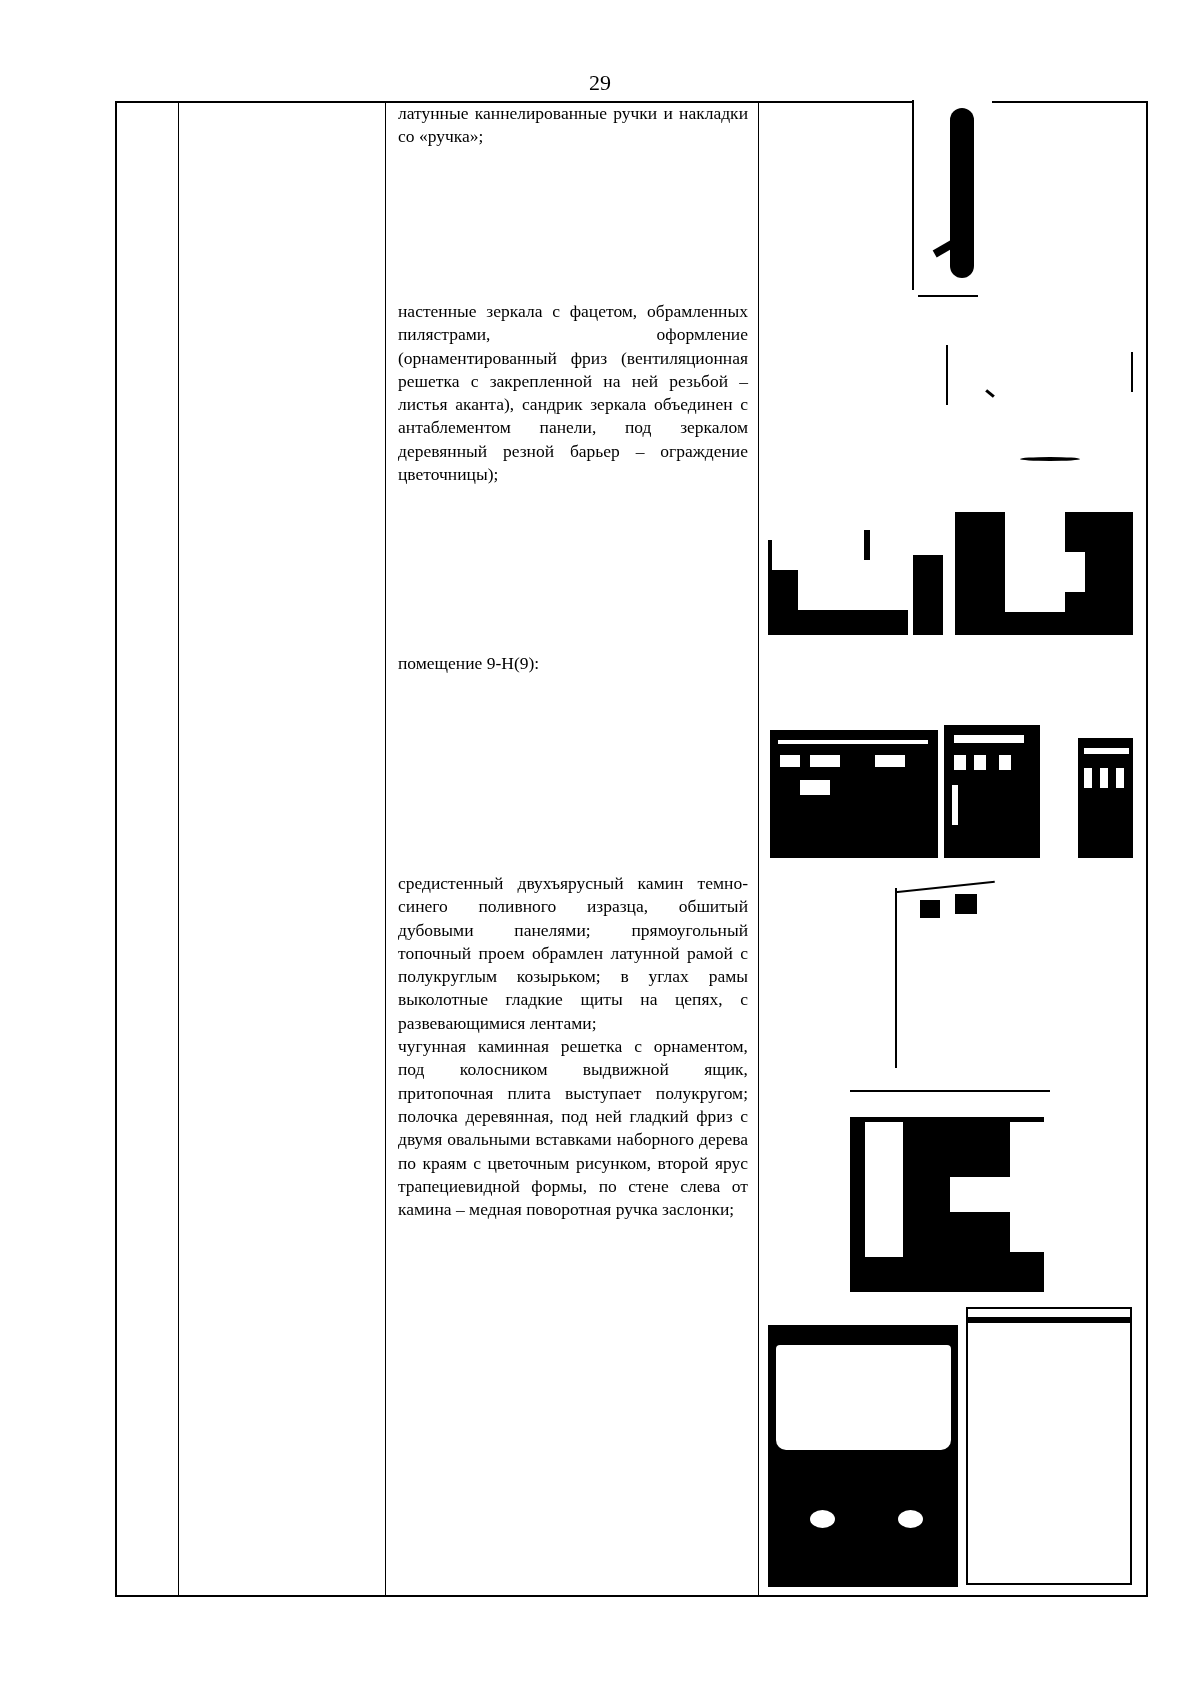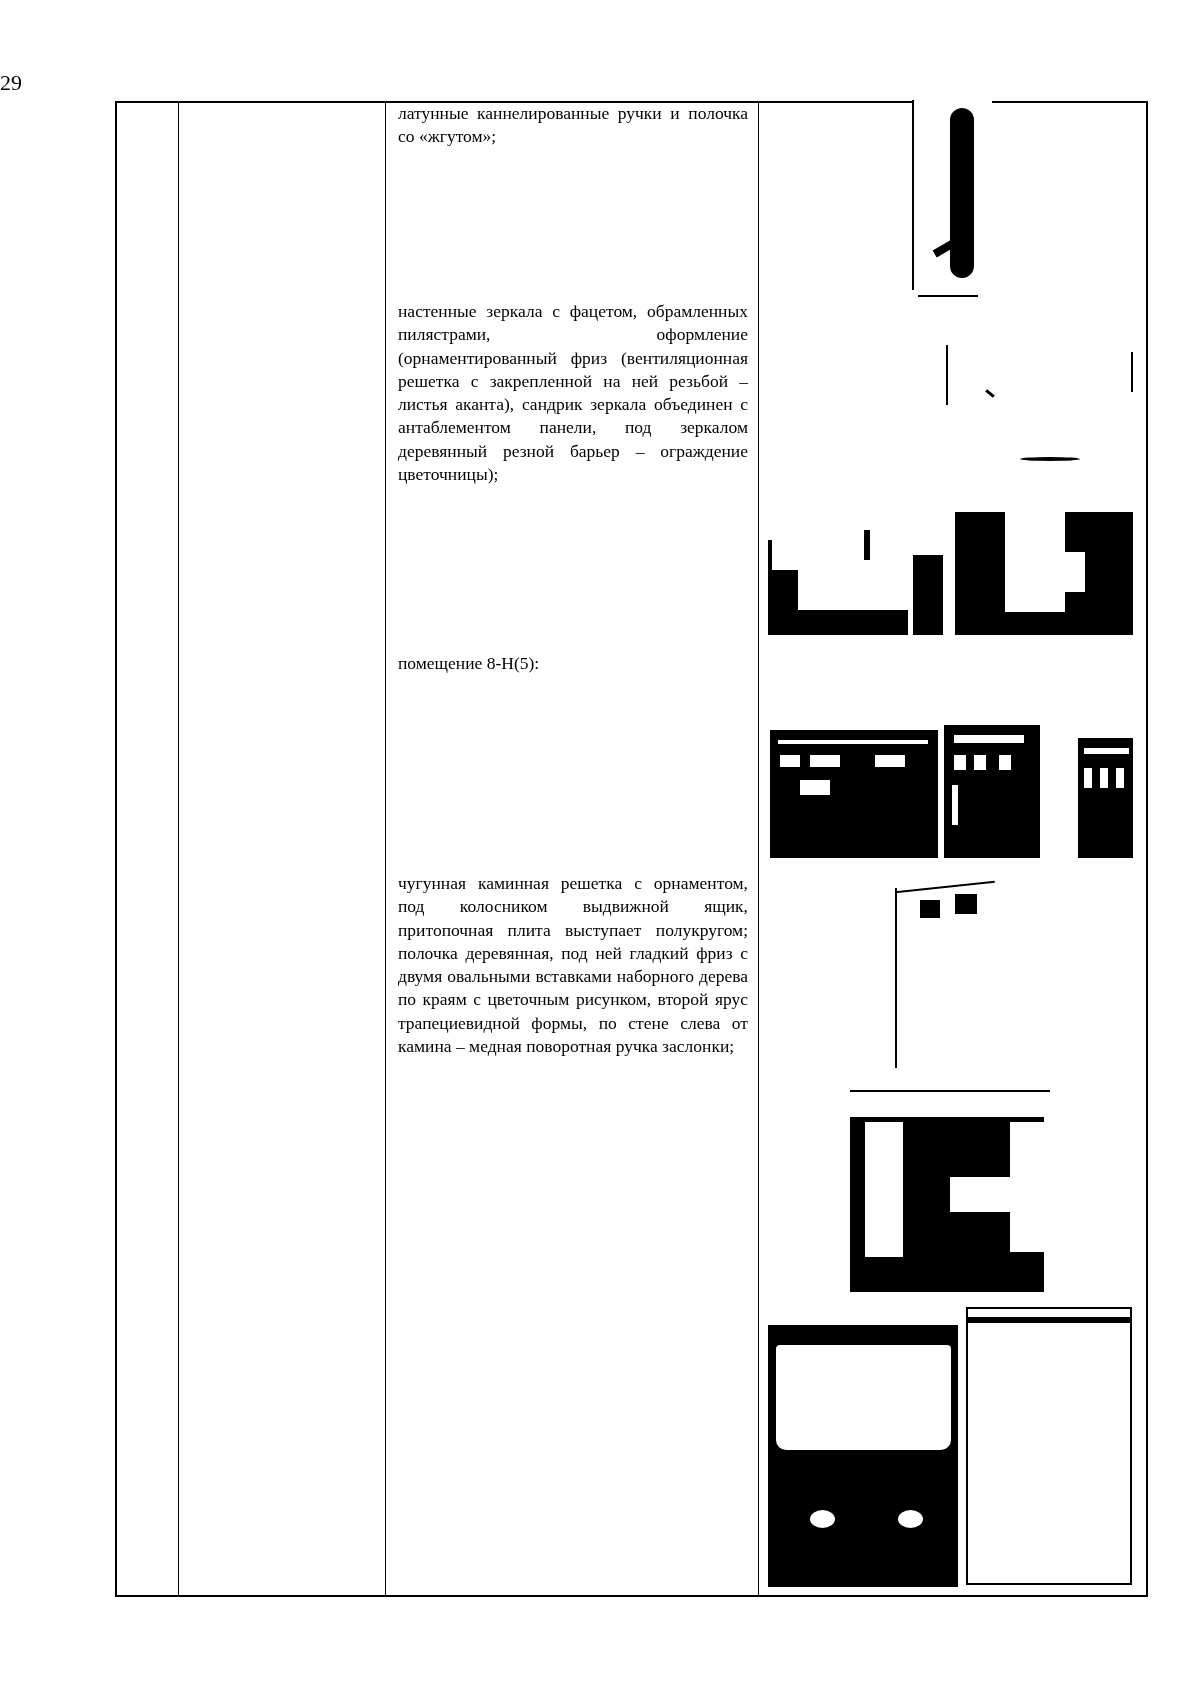--- a/index.html
+++ b/index.html
@@ -1,18 +1,18 @@
 <!DOCTYPE html>
 <html><head>
 <meta charset="utf-8">
 <style>
   html, body { margin:0; padding:0; background:#ffffff; }
   body { width:1200px; height:1697px; position:relative; overflow:hidden;
          font-family:"Liberation Serif","DejaVu Serif",serif; color:#000; }
-  .page-num { position:absolute; left:0; width:1200px; top:70px; 
+  .page-num { position:absolute; left:0; width:1200px; top:70px; text-align:center;
               font-size:22px; line-height:26px; }
   .tbl { position:absolute; left:115px; top:101px; width:1033px; height:1496px;
          border:2px solid #000; box-sizing:border-box; }
   .vline { position:absolute; top:0; bottom:0; width:0; border-left:1.5px solid #000; }
   .txt { position:absolute; left:398px; width:350px; font-size:17.5px; line-height:23.3px;
          text-align:justify; }
   .txt p { margin:0; }
   .photo { position:absolute; background:#000; overflow:hidden; }
   .w { position:absolute; background:#fff; }
   .g { position:absolute; background:#000; }
@@ -22,33 +22,34 @@
 
 <div class="page-num">29</div>
 
 <div class="tbl">
   <div class="vline" style="left:61px"></div>
   <div class="vline" style="left:268px"></div>
   <div class="vline" style="left:641px"></div>
 </div>
 
 <div class="txt" style="top:102px">
-  <p>латунные каннелированные ручки и полочка со «жгутом»;</p>
+  <p>латунные каннелированные ручки и накладки со «ручка»;</p>
 </div>
 
 <div class="txt" style="top:300px">
   <p>настенные зеркала с фацетом, обрамленных пилястрами, оформление (орнаментированный фриз (вентиляционная решетка с закрепленной на ней резьбой – листья аканта), сандрик зеркала объединен с антаблементом панели, под зеркалом деревянный резной барьер – ограждение цветочницы);</p>
 </div>
 
 <div class="txt" style="top:652px">
-  <p>помещение 8-Н(5):</p>
+  <p>помещение 9-Н(9):</p>
   <p style="height:20px"></p>
 </div>
 
 <div class="txt" style="top:872px">
+  <p>средистенный двухъярусный камин темно-синего поливного изразца, обшитый дубовыми панелями; прямоугольный топочный проем обрамлен латунной рамой с полукруглым козырьком; в углах рамы выколотные гладкие щиты на цепях, с развевающимися лентами;</p>
   <p>чугунная каминная решетка с орнаментом, под колосником выдвижной ящик, притопочная плита выступает полукругом; полочка деревянная, под ней гладкий фриз с двумя овальными вставками наборного дерева по краям с цветочным рисунком, второй ярус трапециевидной формы, по стене слева от камина – медная поворотная ручка заслонки;</p>
 </div>
 
 <div class="photo" style="left:912px; top:100px; width:80px; height:200px; background:#fff;">
   <div class="g" style="left:0; top:0; width:2px; height:190px;"></div>
   <div class="g" style="left:38px; top:8px; width:24px; height:170px; border-radius:12px;"></div>
   <div class="g" style="left:20px; top:140px; width:40px; height:8px; transform:rotate(-30deg);"></div>
   <div class="g" style="left:6px; top:195px; width:60px; height:2px;"></div>
 </div>
 

